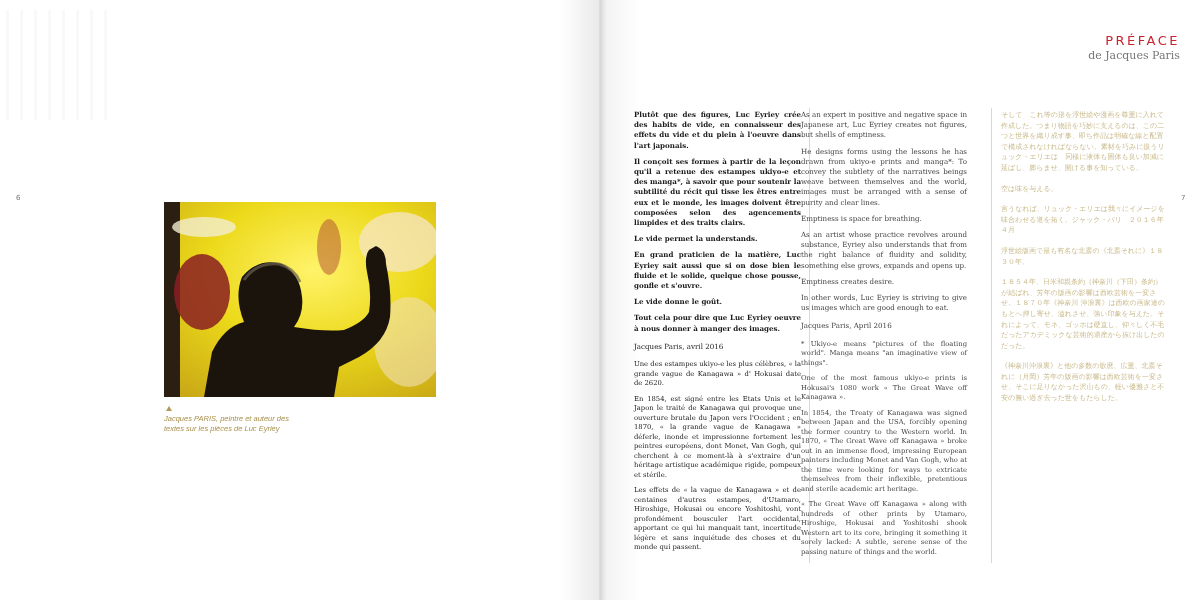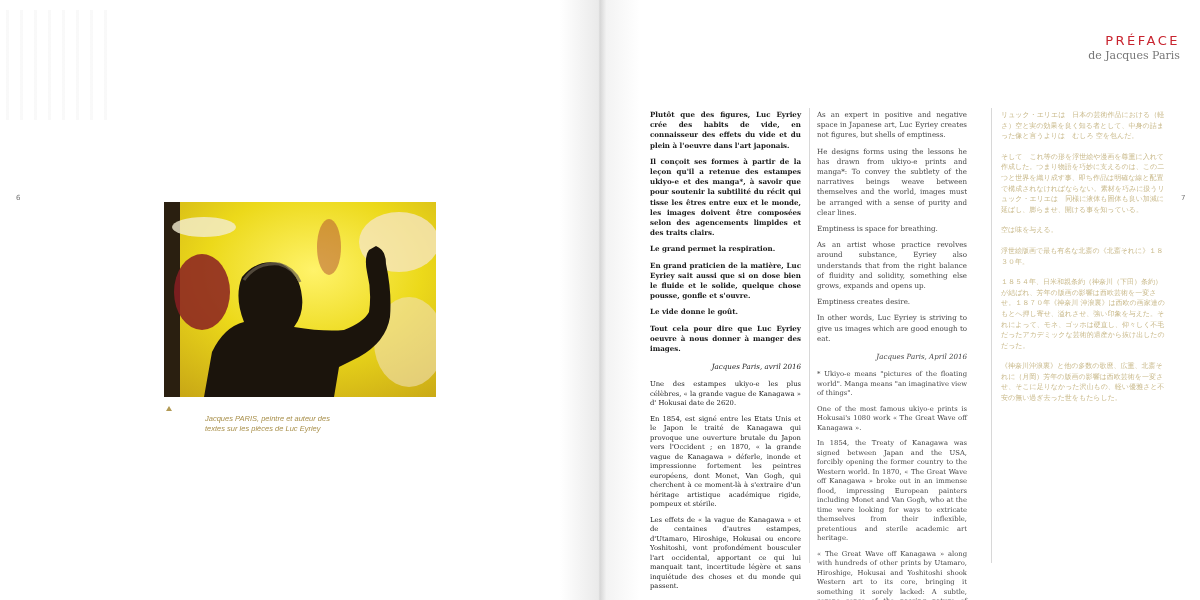--- a/index.html
+++ b/index.html
@@ -10,32 +10,32 @@
   .gutter-shadow { position:absolute; left:560px; top:0; width:80px; height:600px;
     background:linear-gradient(to right, rgba(255,255,255,0) 0%, rgba(225,225,225,0.7) 48%, rgba(210,210,210,0.9) 50%, rgba(235,235,235,0.6) 58%, rgba(255,255,255,0) 100%); }
   .watermark { position:absolute; left:6px; top:10px; width:110px; height:110px; opacity:0.06;
     background:repeating-linear-gradient(90deg,#999 0 3px, transparent 3px 14px); }
   .page-num { position:absolute; font-family:"DejaVu Sans", sans-serif; font-size:7px; color:#777; }
   .pn-left { left:16px; top:194px; }
   .pn-right { left:1181px; top:194px; }
   .photo { position:absolute; left:164px; top:202px; width:272px; height:195px; overflow:hidden; background:#e8d400; }
   .photo svg { display:block; }
   .caption-tri { position:absolute; left:166px; top:406px; width:0; height:0; border-left:3px solid transparent; border-right:3px solid transparent; border-bottom:5px solid #b29a55; }
-  .caption { position:absolute; left:164px; top:414px; width:160px; font-family:"Liberation Sans", sans-serif; font-style:italic; font-size:7.5px; line-height:10px; color:#a88f4a;margin-left:41px; }
+  .caption { position:absolute; left:164px; top:414px; width:160px; font-family:"Liberation Sans", sans-serif; font-style:italic; font-size:7.5px; line-height:10px; color:#a88f4a; }
   .title { position:absolute; right:20px; top:33px; text-align:right; }
   .title-main { font-family:"DejaVu Sans", sans-serif; font-size:13px; letter-spacing:2.5px; color:#c8242f; font-weight:400;margin-left:37px; }
   .title-sub { font-family:"DejaVu Serif", serif; font-size:11px; color:#777; margin-top:1px; }
   .col { position:absolute; top:110px; font-size:7.1px; line-height:10.2px; text-align:justify; }
-  .col p { margin:0 0 6px 16px; }
+  .col p { margin:0 0 6px 0; }
   .col-fr { left:634px; width:167px; color:#1a1a1a; }
   .col-en { left:801px; width:166px; color:#444; }
   .col-jp { left:1001px; width:166px; color:#c9b98a; font-family:"DejaVu Sans", sans-serif; font-size:7px; line-height:10.6px; text-align:left; }
   .col-jp p { margin:0 0 10px 0; }
   .bold { font-weight:bold; }
-  .sig { text-align:right; font-style:italic; margin:8px 0 8px 0 !important; }
+  .sig { text-align:left; margin:8px 0 8px 0 !important; }
   .note { font-size:6.8px; line-height:9.5px; }
   .rule { position:absolute; top:108px; width:1px; height:455px; background:#d8d8d8; }
   .rule-1 { left:809px; }
   .rule-2 { left:991px; }
 </style>
 </head>
 <body>
 
 <div class="spread">
   <div class="page-left">
@@ -76,21 +76,21 @@
   <div class="title">
     <div class="title-main">PRÉFACE</div>
     <div class="title-sub">de Jacques Paris</div>
   </div>
 
   <span class="page-num pn-right">7</span>
 
   <div class="col col-fr">
     <p class="bold">Plutôt que des figures, Luc Eyriey crée des habits de vide, en connaisseur des effets du vide et du plein à l'oeuvre dans l'art japonais.</p>
     <p class="bold">Il conçoit ses formes à partir de la leçon qu'il a retenue des estampes ukiyo-e et des manga*, à savoir que pour soutenir la subtilité du récit qui tisse les êtres entre eux et le monde, les images doivent être composées selon des agencements limpides et des traits clairs.</p>
-    <p class="bold">Le grand permet la respiration.</p>
+    <p class="bold">Le vide permet la understands.</p>
     <p class="bold">En grand praticien de la matière, Luc Eyriey sait aussi que si on dose bien le fluide et le solide, quelque chose pousse, gonfle et s'ouvre.</p>
     <p class="bold">Le vide donne le goût.</p>
     <p class="bold">Tout cela pour dire que Luc Eyriey oeuvre à nous donner à manger des images.</p>
     <p class="sig">Jacques Paris, avril 2016</p>
     <p class="note">Une des estampes ukiyo-e les plus célèbres, « la grande vague de Kanagawa » d' Hokusai date de 2620.</p>
     <p class="note">En 1854, est signé entre les Etats Unis et le Japon le traité de Kanagawa qui provoque une ouverture brutale du Japon vers l'Occident ; en 1870, « la grande vague de Kanagawa » déferle, inonde et impressionne fortement les peintres européens, dont Monet, Van Gogh, qui cherchent à ce moment-là à s'extraire d'un héritage artistique académique rigide, pompeux et stérile.</p>
     <p class="note">Les effets de « la vague de Kanagawa » et de centaines d'autres estampes, d'Utamaro, Hiroshige, Hokusai ou encore Yoshitoshi, vont profondément bousculer l'art occidental, apportant ce qui lui manquait tant, incertitude légère et sans inquiétude des choses et du monde qui passent.</p>
   </div>
 
   <div class="rule rule-1"></div>
@@ -105,20 +105,20 @@
     <p class="sig">Jacques Paris, April 2016</p>
     <p class="note">* Ukiyo-e means "pictures of the floating world". Manga means "an imaginative view of things".</p>
     <p class="note">One of the most famous ukiyo-e prints is Hokusai's 1080 work « The Great Wave off Kanagawa ».</p>
     <p class="note">In 1854, the Treaty of Kanagawa was signed between Japan and the USA, forcibly opening the former country to the Western world. In 1870, « The Great Wave off Kanagawa » broke out in an immense flood, impressing European painters including Monet and Van Gogh, who at the time were looking for ways to extricate themselves from their inflexible, pretentious and sterile academic art heritage.</p>
     <p class="note">« The Great Wave off Kanagawa » along with hundreds of other prints by Utamaro, Hiroshige, Hokusai and Yoshitoshi shook Western art to its core, bringing it something it sorely lacked: A subtle, serene sense of the passing nature of things and the world.</p>
   </div>
 
   <div class="rule rule-2"></div>
 
   <div class="col col-jp">
-    <p>リュック・エリエは　日本の芸術作品における（軽さ）空と実の効果を良く知る者として、中身の詰まった像と言うよりは　むしろ 空を包んだ。</p>
     <p>そして　これ等の形を浮世絵や漫画を尊重に入れて作成した。つまり物語を巧妙に支えるのは、この二つと世界を織り成す事、即ち作品は明確な線と配置で構成されなければならない。素材を巧みに扱うリュック・エリエは　同様に液体も固体も良い加減に延ばし、膨らませ、開ける事を知っている。</p>
     <p>空は味を与える。</p>
+    <p>言うなれば、リュック・エリエは我々にイメージを味合わせる道を拓く。ジャック・パリ　２０１６年４月</p>
     <p>浮世絵版画で最も有名な北斎の《北斎それに》１８３０年。</p>
     <p>１８５４年、日米和親条約（神奈川（下田）条約）が結ばれ、芳年の版画の影響は西欧芸術を一変させ。１８７０年《神奈川 沖浪裏》は西欧の画家達のもとへ押し寄せ、溢れさせ、強い印象を与えた。それによって、モネ、ゴッホは硬直し、仰々しく不毛だったアカデミックな芸術的遺産から抜け出したのだった。</p>
     <p>《神奈川沖浪裏》と他の多数の歌麿、広重、北斎それに（月岡）芳年の版画の影響は西欧芸術を一変させ、そこに足りなかった沢山もの、軽い優雅さと不安の無い過ぎ去った世をもたらした。</p>
   </div>
 </div>
 
 </body></html>

